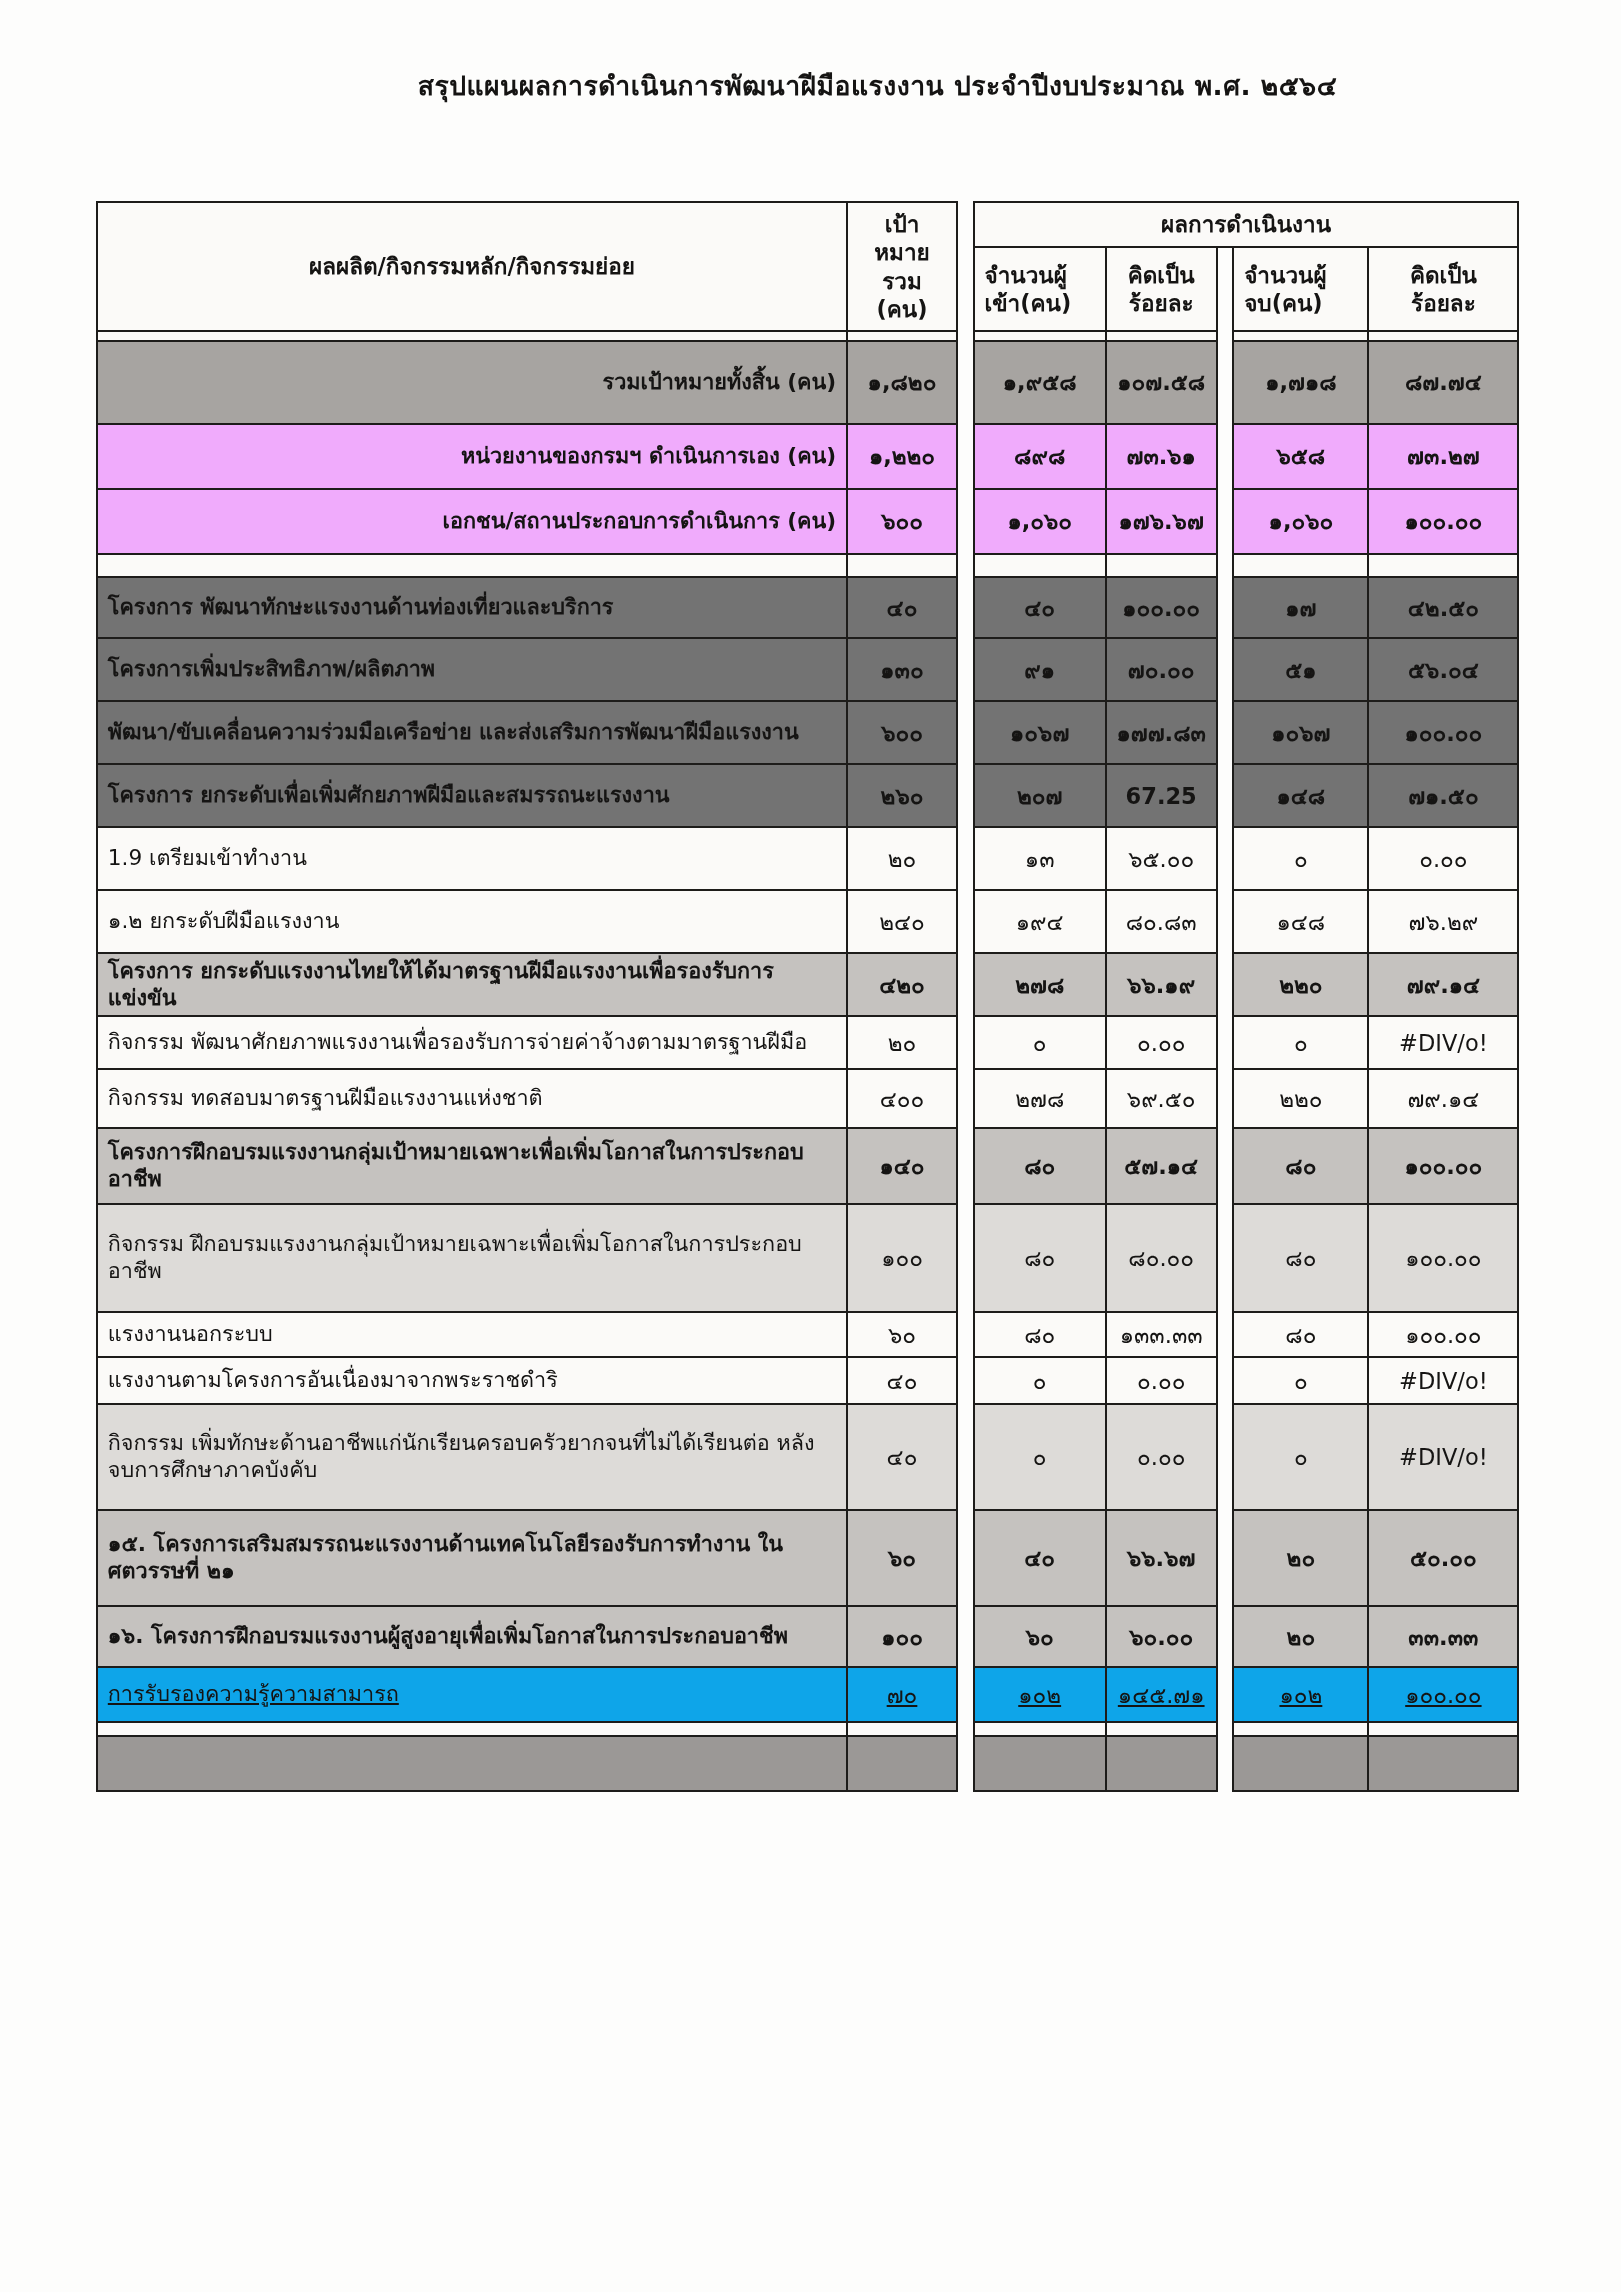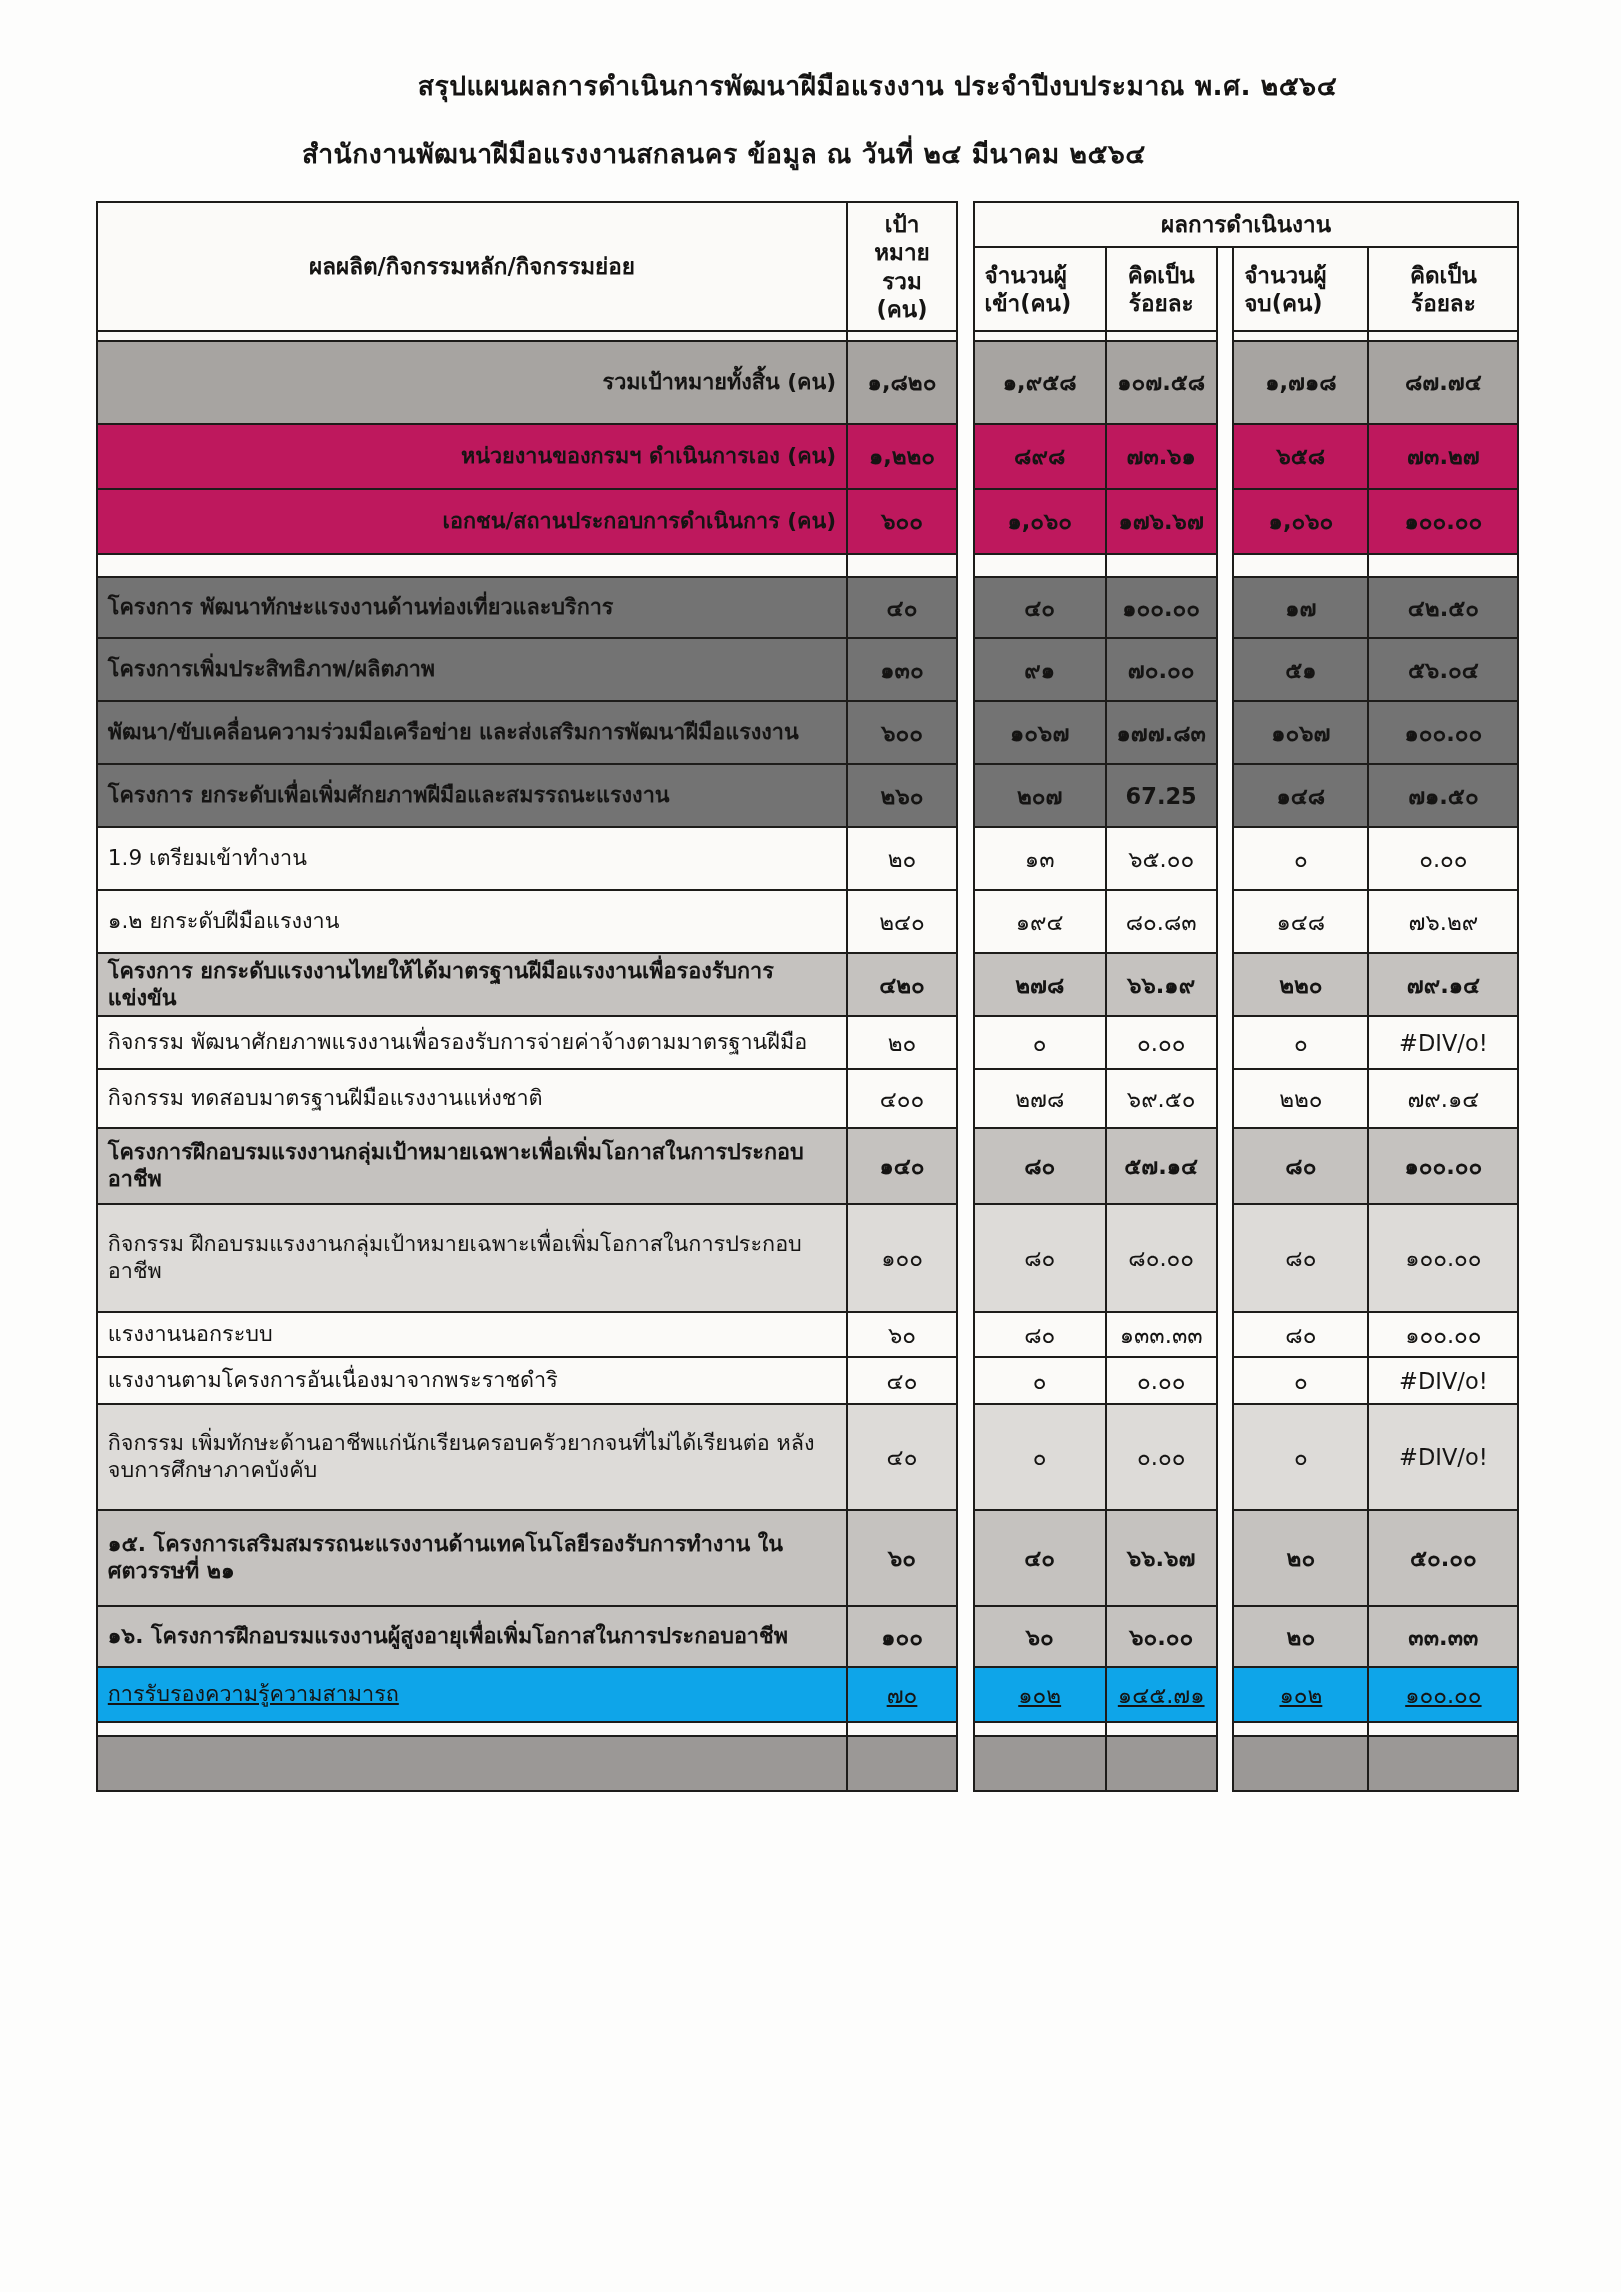--- a/index.html
+++ b/index.html
@@ -38,36 +38,35 @@
   .num{text-align:center;padding:2px 3.9px;}
   .lab{text-align:left;font-size:21.6px;}
   .labr{text-align:right;padding-right:13.7px;font-size:21.6px;}
   .bold{font-weight:bold;}
   .ind1{padding-left:39px;}
   .ind2{padding-left:31px;}
   .ind3{padding-left:64px;}
   .ind4{padding-left:43px;}
   
   .bg-a{background:#a7a4a1;}
-  .bg-b{background:#be185d;}
+  .bg-b{background:#f0abfc;}
   .bg-c{background:#737373;}
   .bg-d{background:#c5c2bf;}
   .bg-e{background:#dddbd8;}
   .bg-f{background:#0ea5e9;text-decoration:underline;}
   .bg-x{background:#9b9896;}
   .bg-w{background:#fbfaf8;}
   .hline{display:block;}
 </style>
 </head>
 <body>
 
 <div class="page">
 
   <div class="title1">สรุปแผนผลการดำเนินการพัฒนาฝีมือแรงงาน  ประจำปีงบประมาณ พ.ศ. ๒๕๖๔</div>
-  <div class="title2">สำนักงานพัฒนาฝีมือแรงงานสกลนคร   ข้อมูล ณ วันที่ ๒๔ มีนาคม ๒๕๖๔</div>
 
   <table class="tbl">
     <colgroup>
       <col style="width:750px">
         <col style="width:110px">
         <col style="width:16.7px">
       <col style="width:132px">
         <col style="width:108px">
         <col style="width:16.7px">
       <col style="width:135px">

